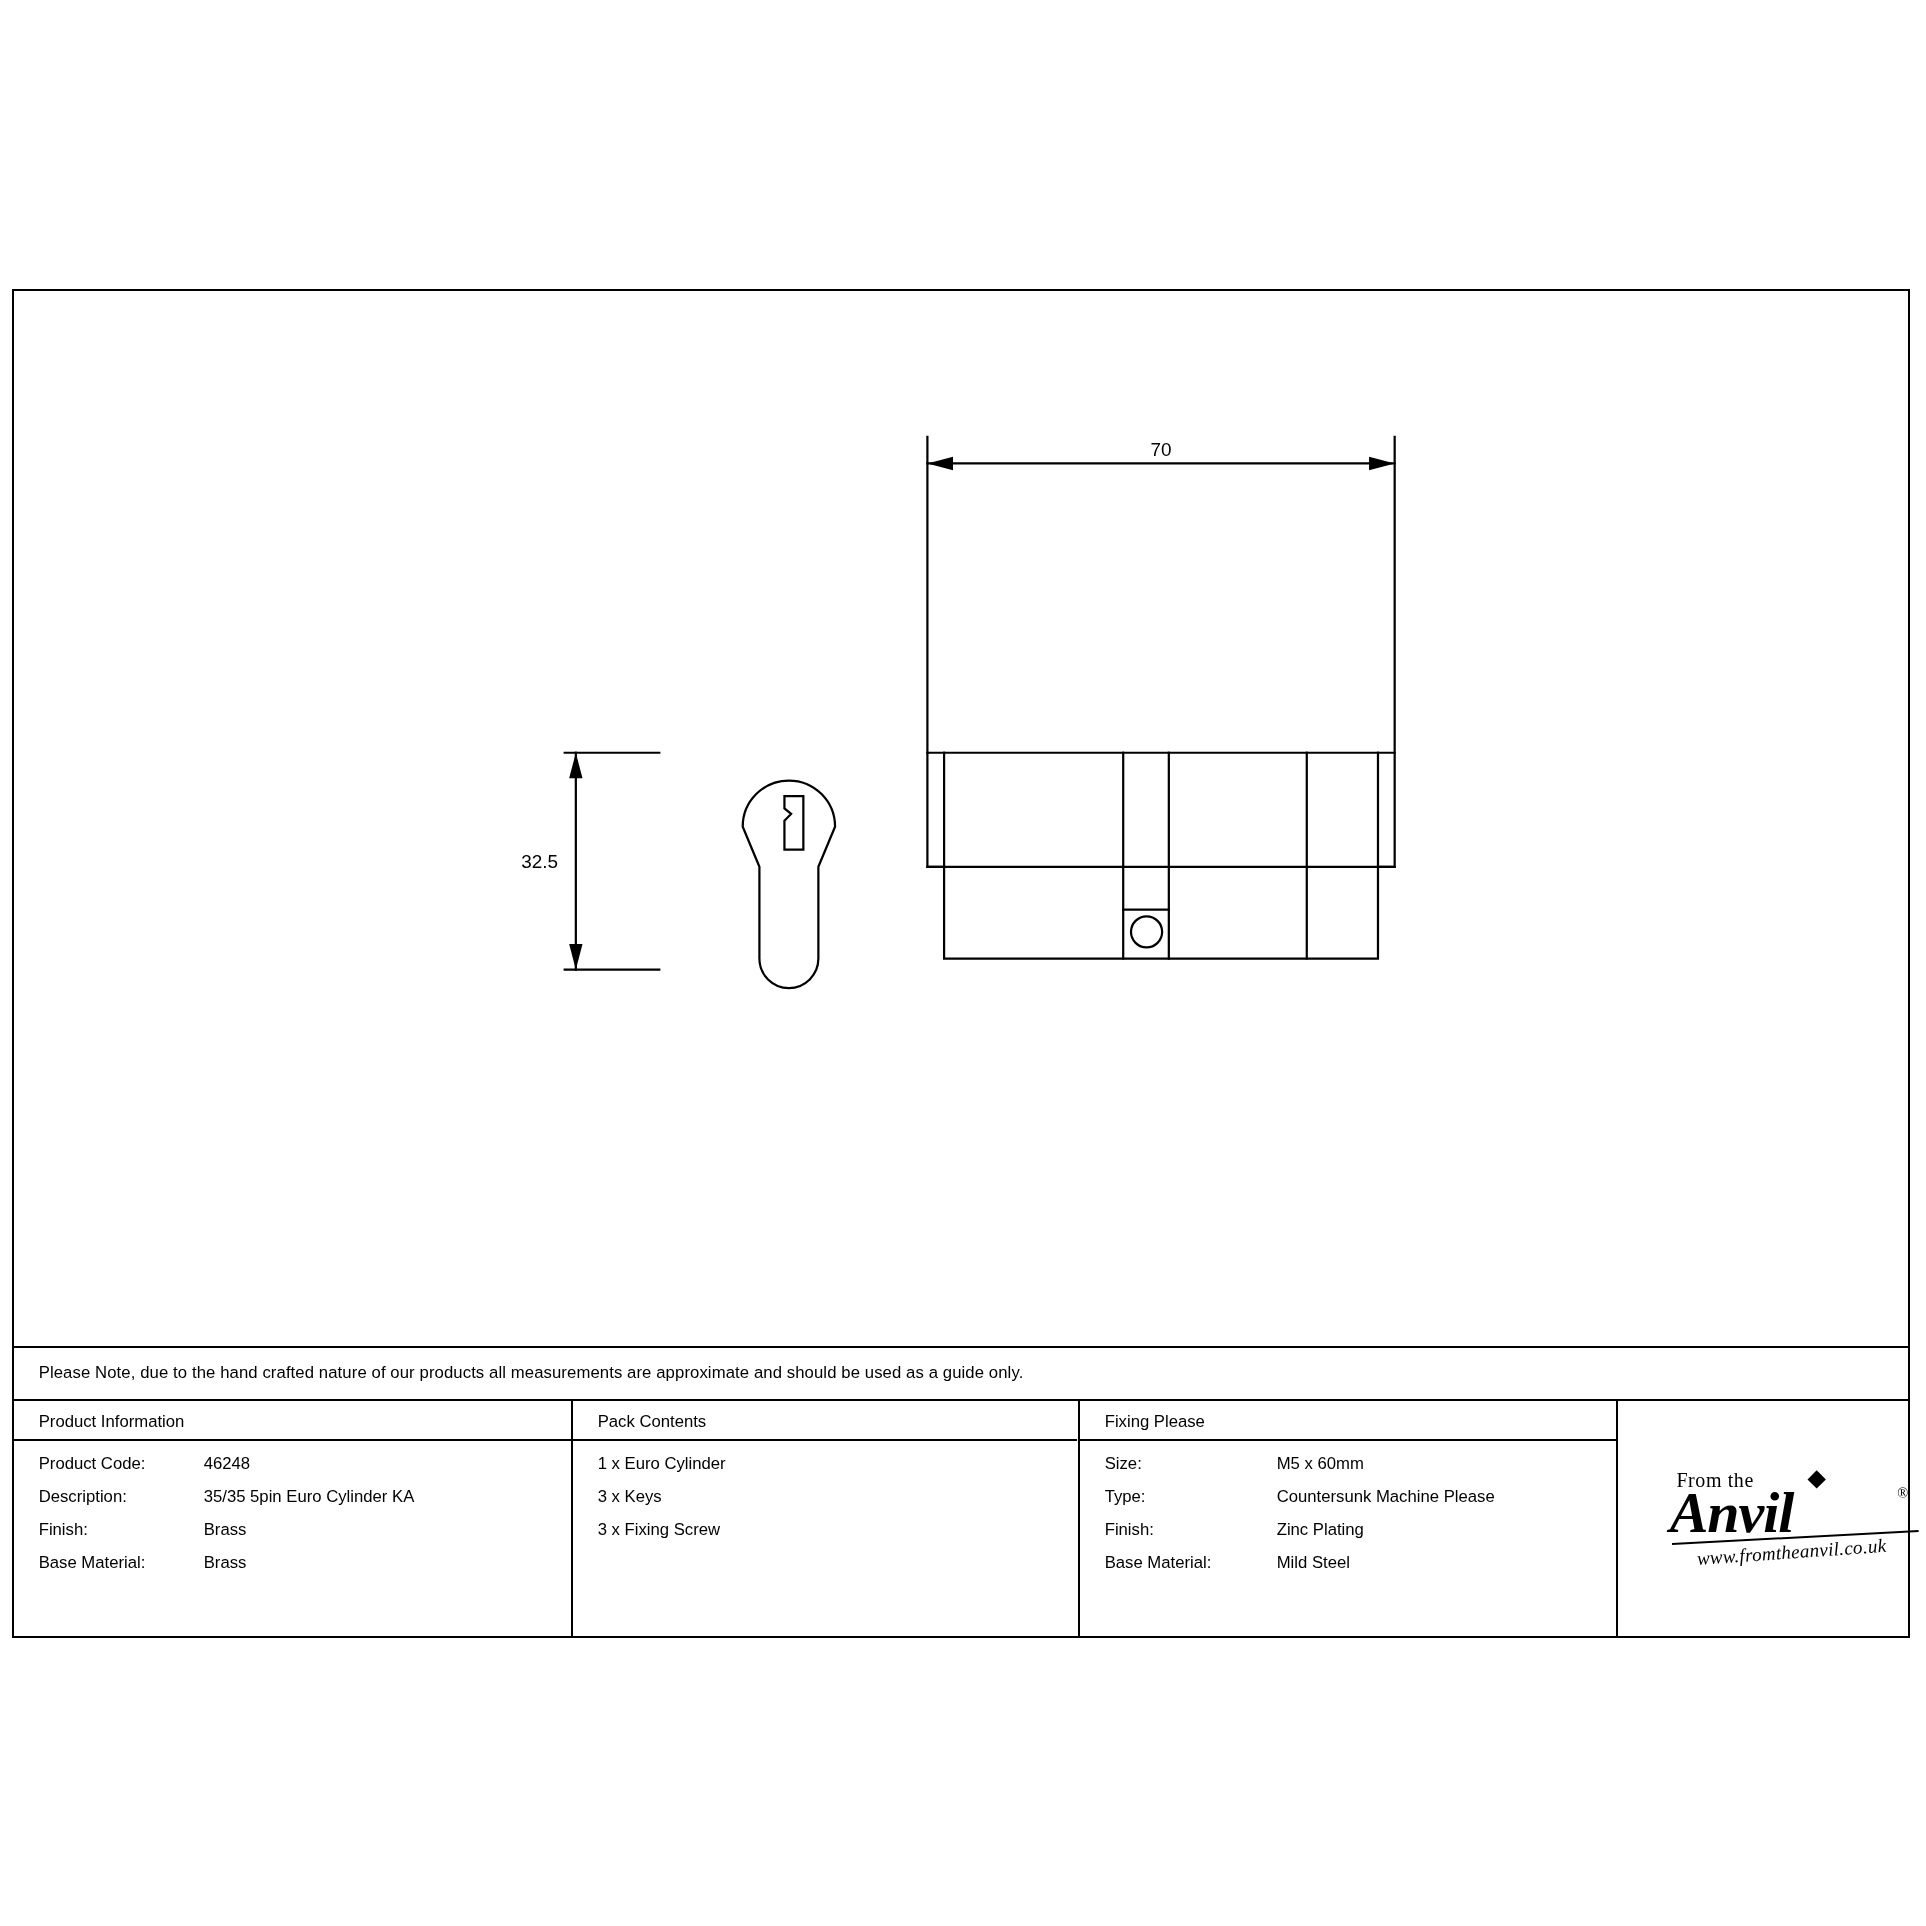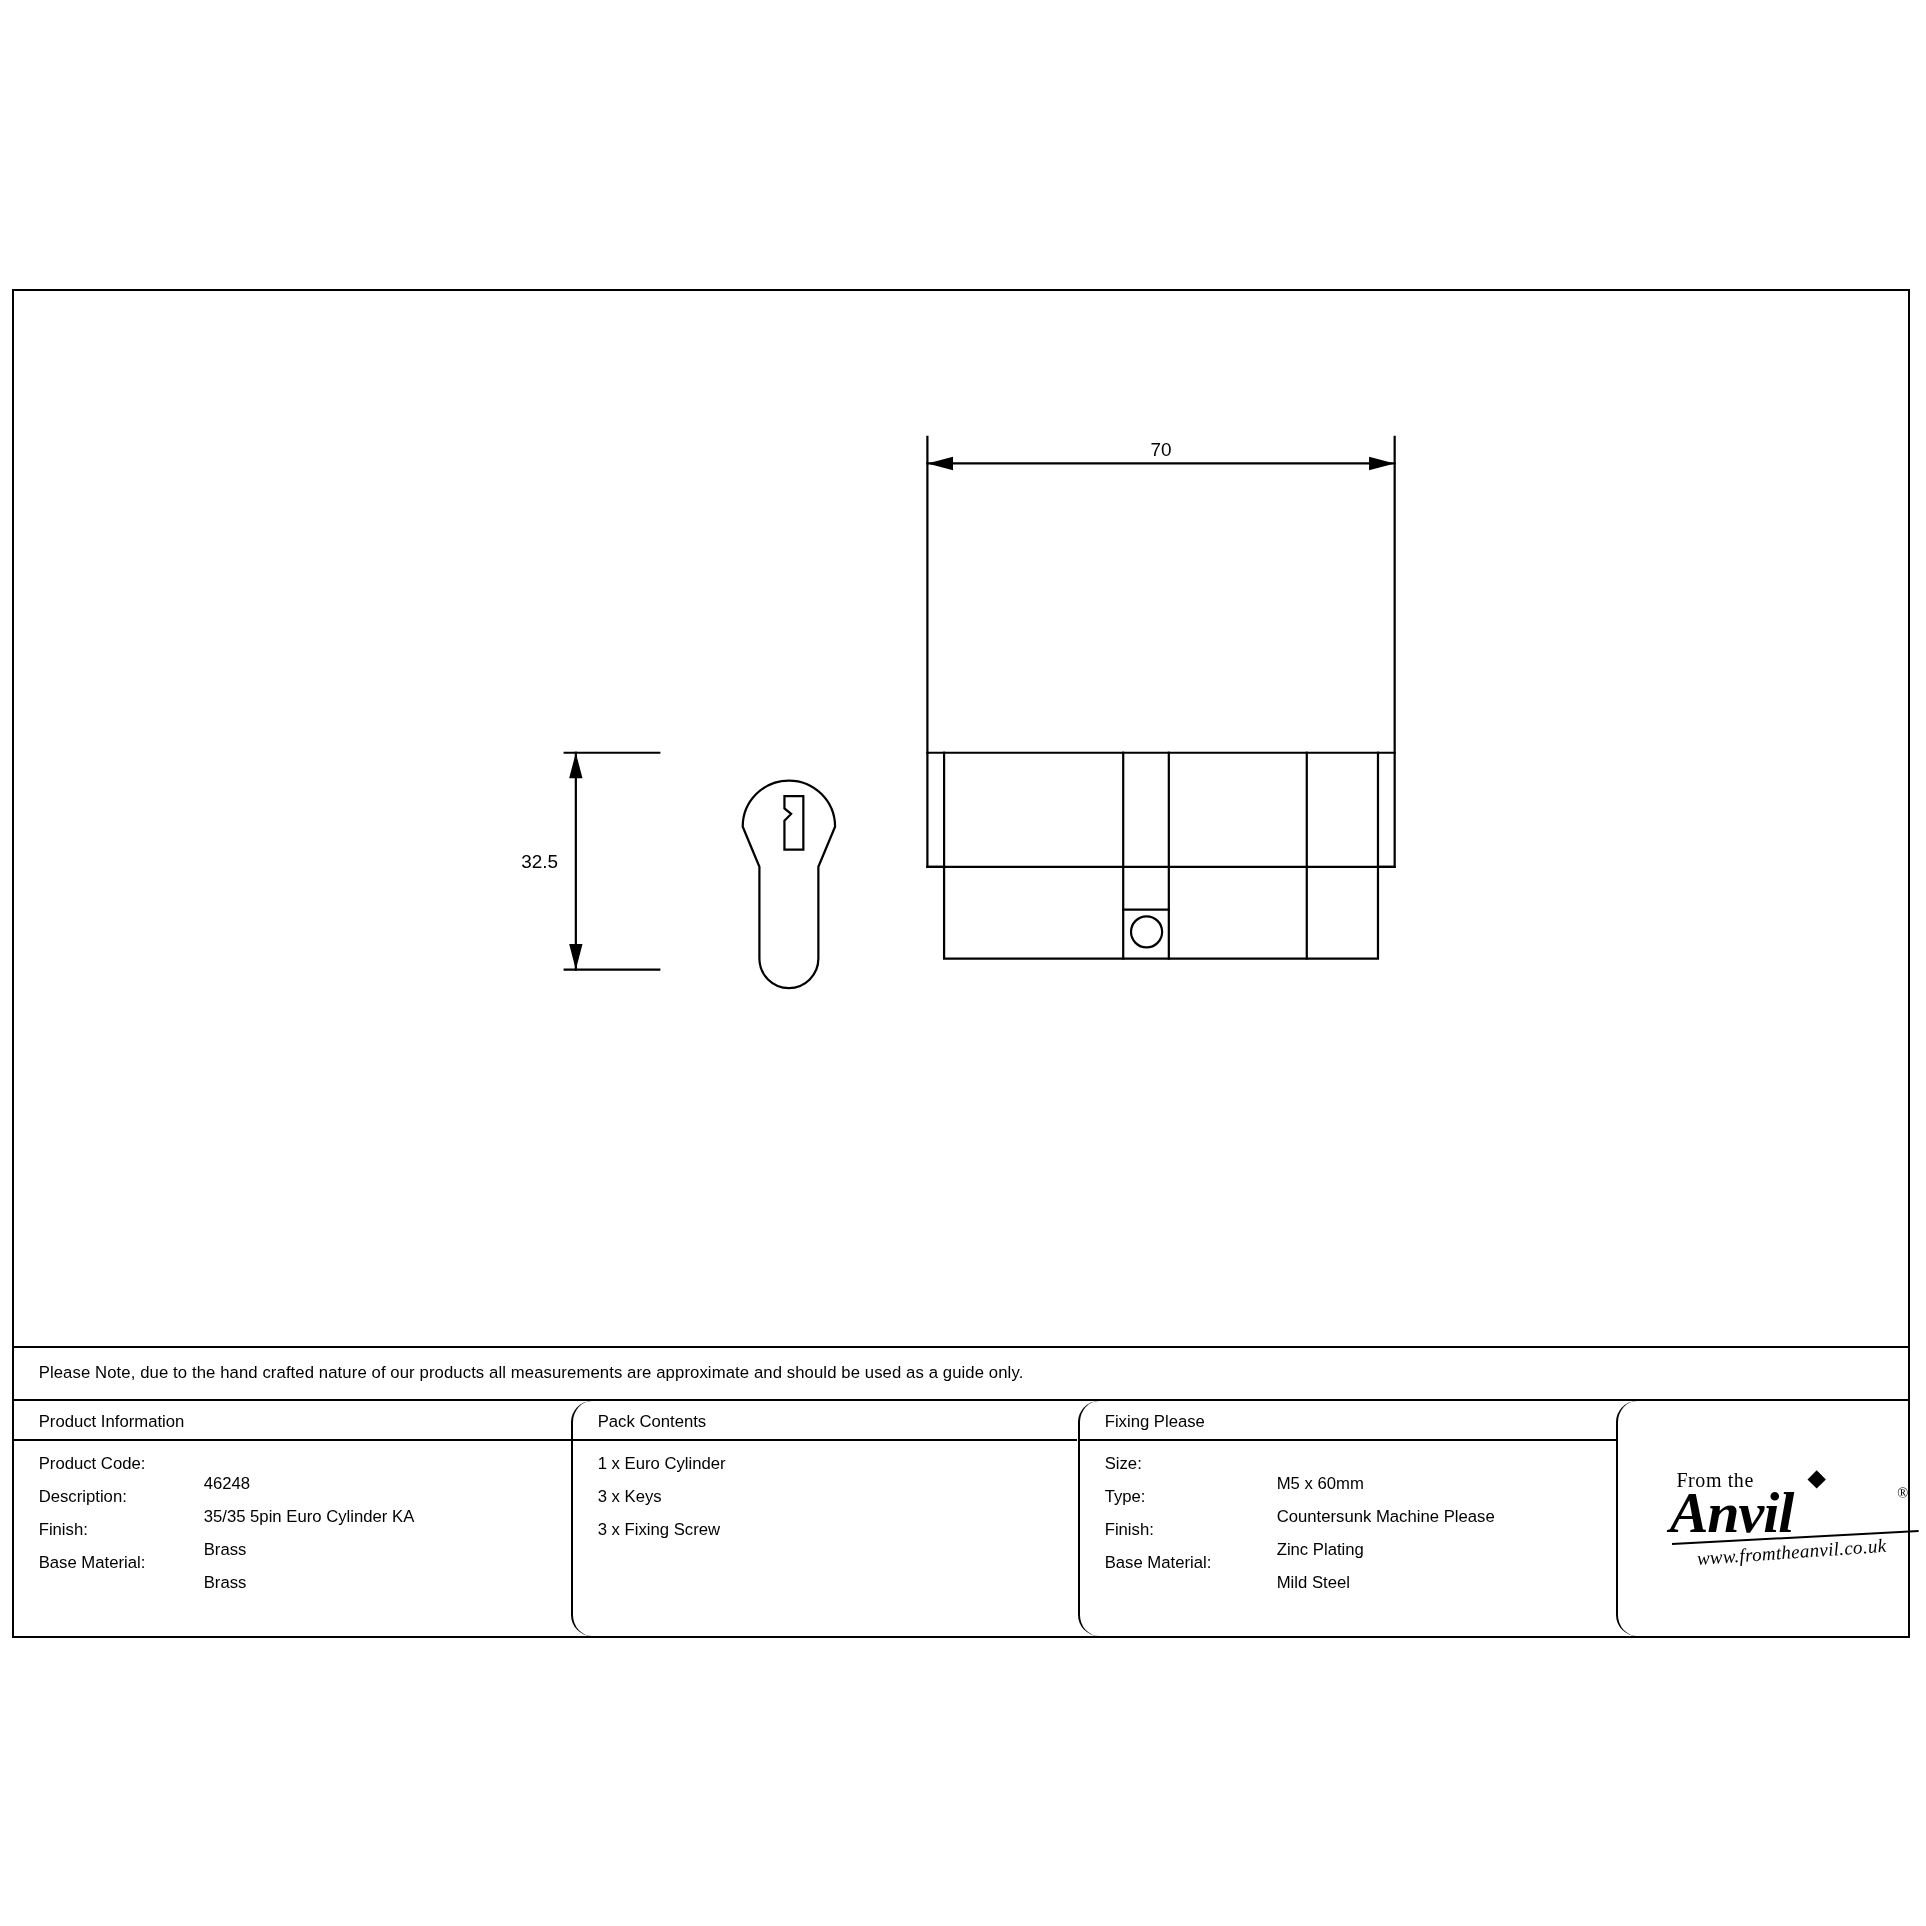--- a/index.html
+++ b/index.html
@@ -63,21 +63,20 @@
     top: 1108px;
     bottom: 0;
     border-top: 2.2px solid #000;
     box-sizing: border-box;
   }
   .col {
     position: absolute;
     top: 0;
     bottom: 0;
     box-sizing: border-box;
-    border-radius: 21px;
   }
   .col-1 { left: 0px;    width: 557px; }
   .col-2 { left: 557px; width: 506px;  border-left: 2.2px solid #000; }
   .col-3 { left: 1064px; width: 538px;  border-left: 2.2px solid #000; }
   .col-4 { left: 1602px; right: 0;      border-left: 2.2px solid #000; }
 
   .col-header {
     position: absolute;
     left: 0; right: 0; top: 0;
     height: 40px;
@@ -107,21 +106,20 @@
   }
   .kv .k {
     position: absolute;
     left: 0;
     top: 0;
   }
   .kv .v {
     position: absolute;
     left: 165px;
     top: 0;
-    margin-top: 20px;
   }
   .col-3 .kv .v { left: 172px; }
   .plainline {
     height: 33px;
     font-size: 16.7px;
     white-space: nowrap;
   }
 
   
   .logo-wrap {

